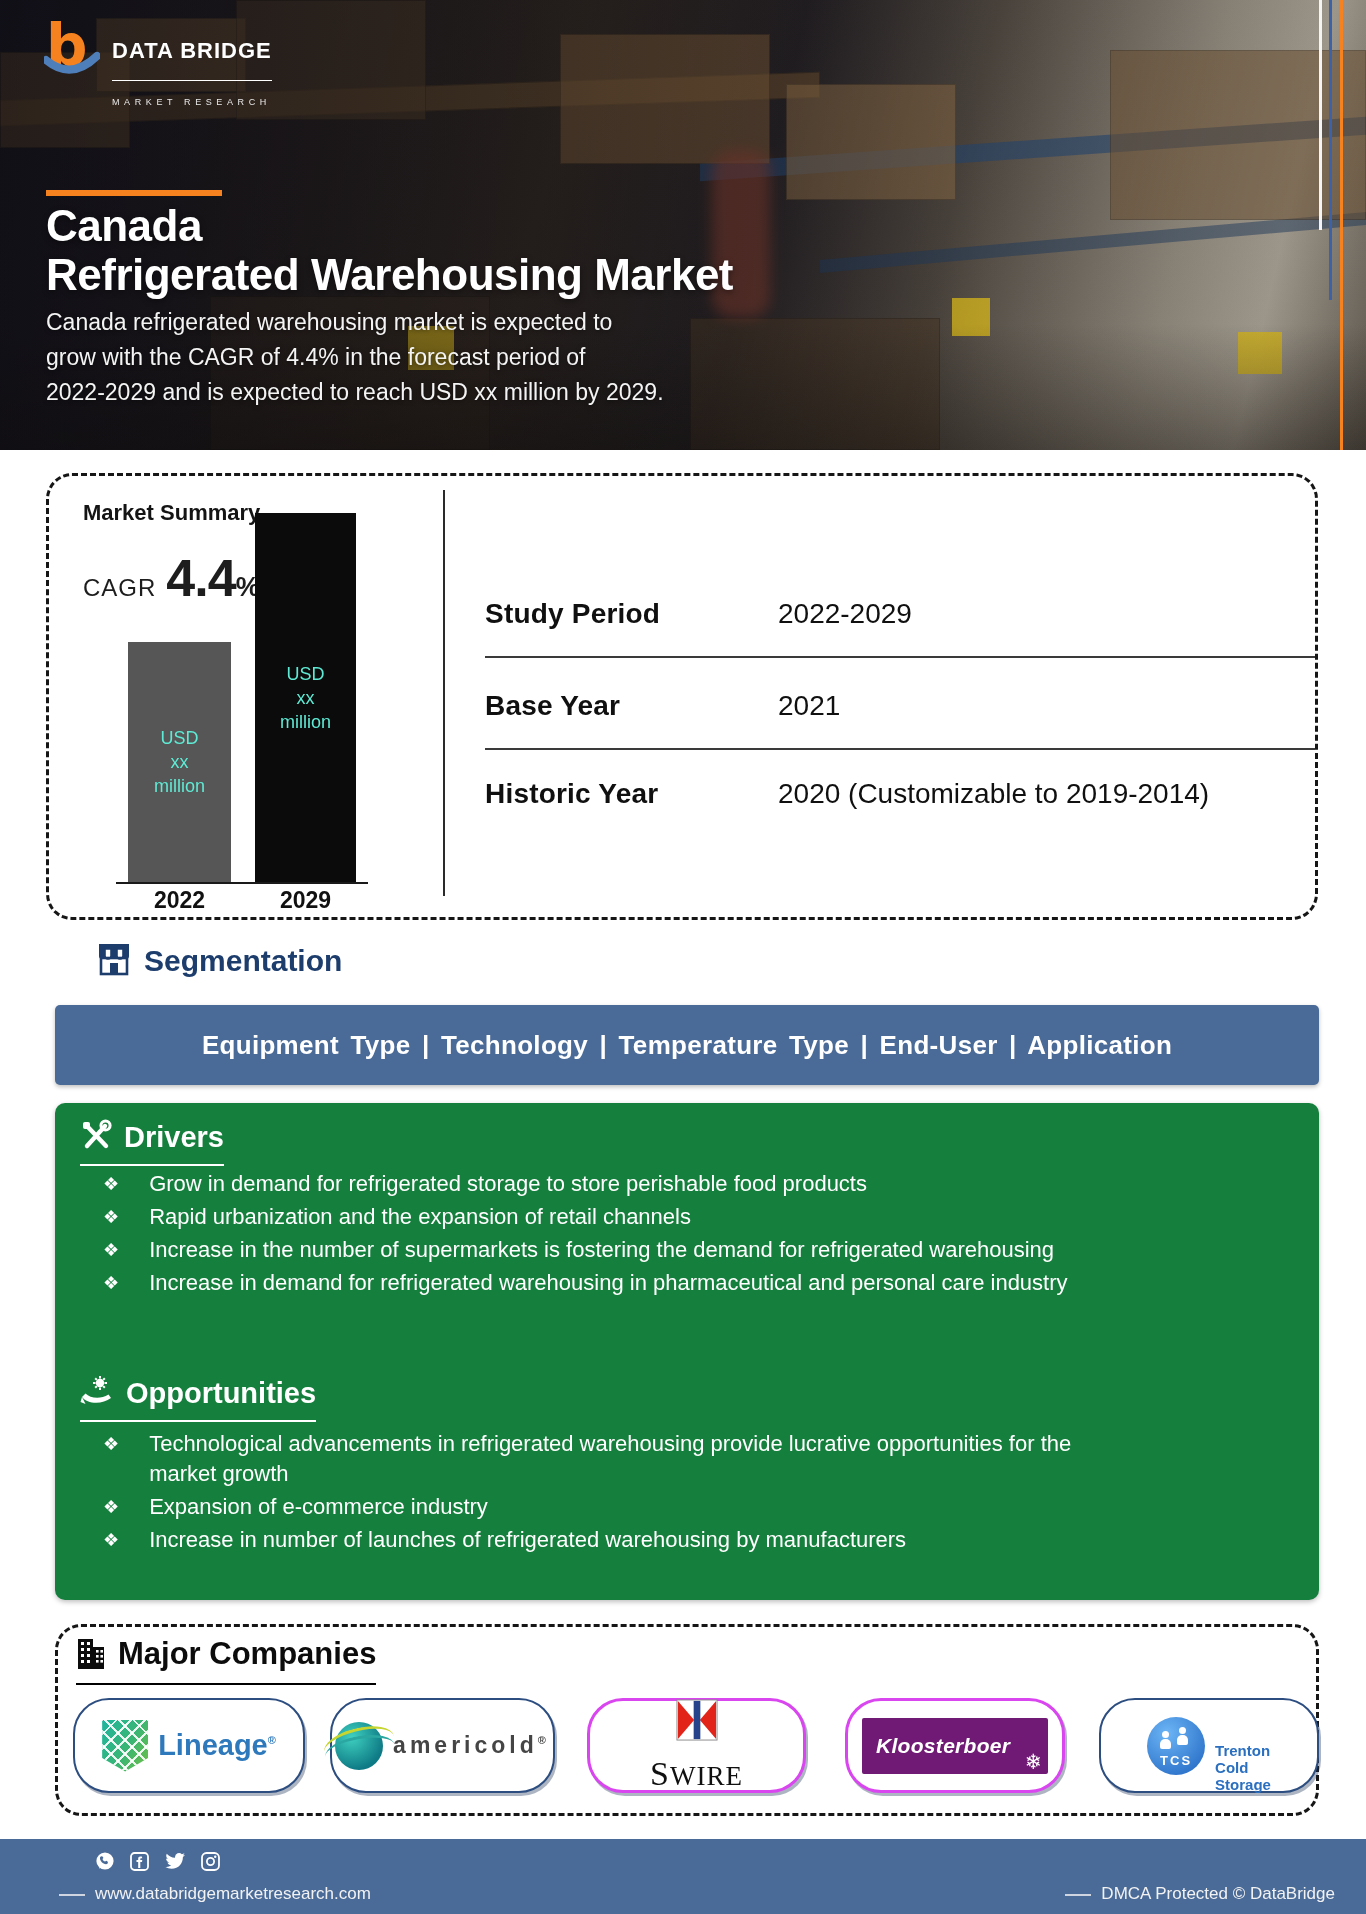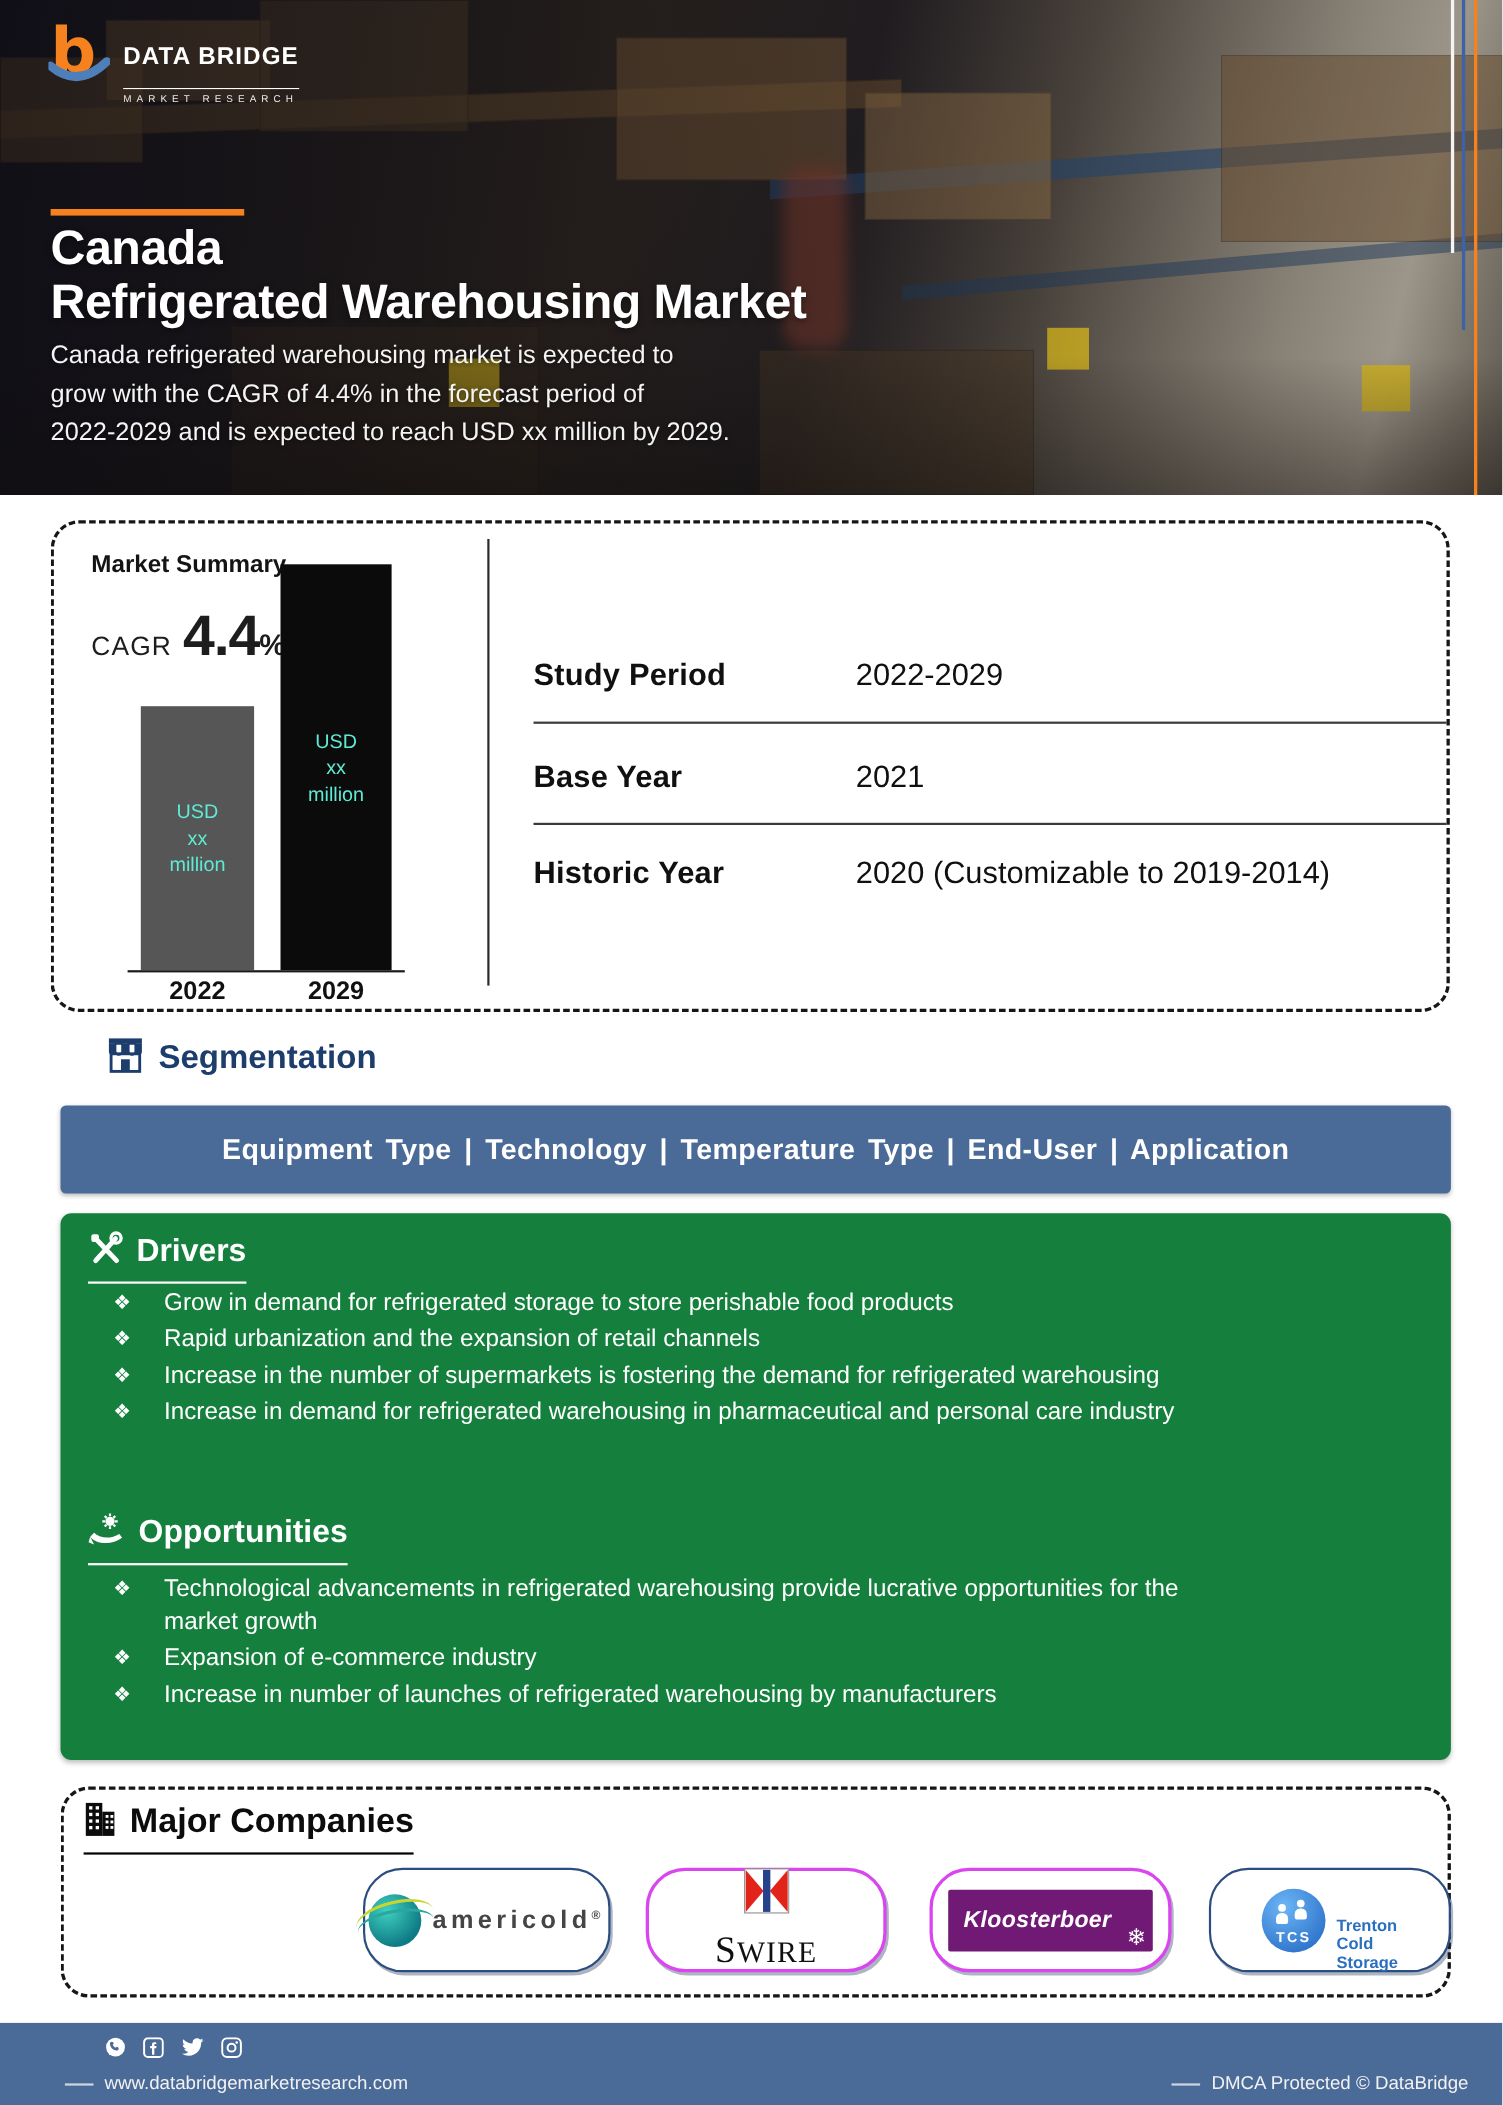--- a/index.html
+++ b/index.html
@@ -38,21 +38,21 @@
                linear-gradient(rgba(0,0,0,0) 72%,rgba(18,14,10,.45) 100%);
   }
   .stripe-white { left:1319px; top:0; width:3px; height:230px; background:#f4f4f4; }
   .stripe-blue  { left:1329px; top:0; width:3px; height:300px; background:#3d62a8; }
   .stripe-orange{ left:1340px; top:0; width:3px; height:450px; background:#f5821f; }
 
   .logo { position:absolute; left:44px; top:18px; display:flex; align-items:flex-start; gap:12px; }
   .logo-text { margin-top:20px; }
   .logo-title { color:#fff; font-size:22px; font-weight:bold; letter-spacing:1px;
                 border-bottom:1.5px solid #fff; padding-bottom:16px; }
-  .logo-sub { color:#e9e9e9; font-size:9px; letter-spacing:4.6px; margin-top:4px; }
+  .logo-sub { color:#e9e9e9; font-size:9px; letter-spacing:4.6px; margin-top:16px; }
 
   .hero-rule { position:absolute; left:46px; top:190px; width:176px; height:6px; background:#f5821f; }
   .hero-title { position:absolute; left:46px; top:201px; color:#fff; font-size:44px; line-height:49px;
                 font-weight:800; letter-spacing:-.5px; text-shadow:0 2px 6px rgba(0,0,0,.45); }
   .hero-sub { position:absolute; left:46px; top:305px; color:#f4f4f4; font-size:23px; line-height:35px;
               font-weight:400; white-space:pre-line; text-shadow:0 1px 4px rgba(0,0,0,.5); }
 
   
   .summary {
     position:absolute; left:46px; top:473px; width:1272px; height:447px;
@@ -357,20 +357,24 @@
             <rect x="20" y="20" width="2.6" height="2.6"></rect>
               <rect x="24.4" y="20" width="2.6" height="2.6"></rect>
             <rect x="20" y="25" width="2.6" height="2.6"></rect>
               <rect x="24.4" y="25" width="2.6" height="2.6"></rect>
           </g>
         </svg>
       </span>
       <h2>Major Companies</h2>
     </div>
 
+    <div class="pill pill-blue p-lineage">
+      <span class="shield"></span>
+      <span class="lineage-word"><span>Lineage</span><span class="reg">®</span></span>
+    </div>
 
     <div class="pill pill-blue p-americold">
       <span class="globe"></span>
       <span class="americold-word"><span>americold</span><span class="reg">®</span></span>
     </div>
 
     <div class="pill pill-black p-swire">
       <span>
         <svg width="42" height="42" viewBox="0 0 44 44">
           <rect x="1" y="1" width="42" height="42" fill="#ffffff" stroke="#8a8a8a" stroke-width="1"></rect>

